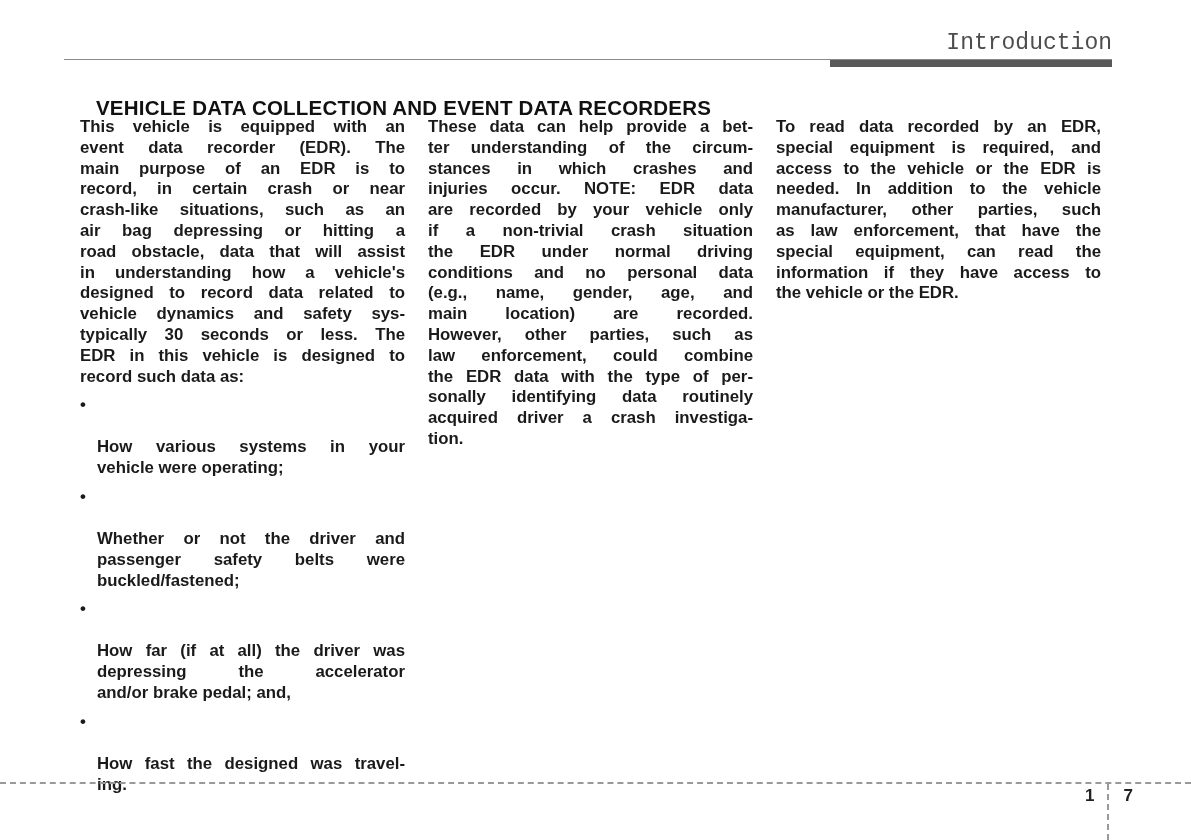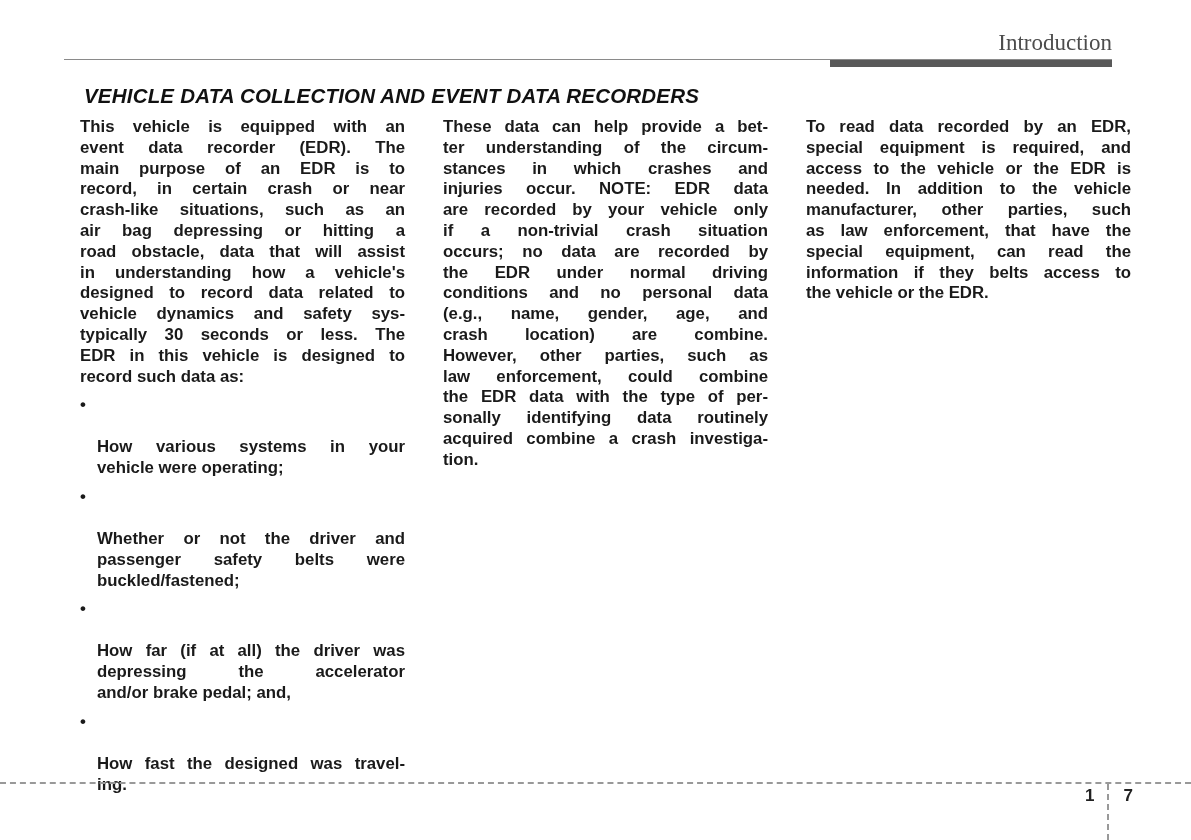--- a/index.html
+++ b/index.html
@@ -12,21 +12,21 @@
     font-family: "Liberation Sans", sans-serif;
   }
 
   
   .section-title {
     position: absolute;
     top: 30px;
     left: 64px;
     width: 1048px;
     text-align: right;
-    font-family: Liberation Serif, serif;
+    font-family: Liberation Mono, monospace;
     font-size: 23px;
     color: #4d4d4d;
   }
   .header-rule {
     position: absolute;
     left: 64px;
     top: 59px;
     width: 1048px;
     height: 1px;
     background: #8a8a8a;
@@ -38,35 +38,34 @@
     width: 282px;
     height: 7px;
     background: #595959;
   }
 
   
   .page-title {
     position: absolute;
     left: 84px;
     top: 84px;
-    margin: 0;
+    margin: 12px;
     font-size: 20.5px;
     font-weight: bold;
     letter-spacing: 0.2px;
     color: #111111;
-    font-style: italic;
   }
 
   
   .cols {
     position: absolute;
     left: 80px;
     top: 117px;
     display: flex;
-    gap: 38px;
+    gap: 23px;
   }
   .col {
     width: 325px;
     font-size: 16.8px;
     line-height: 20.8px;
     font-weight: bold;
     color: #1a1a1a;
   }
   .para { margin: 0; }
   .line {
@@ -174,43 +173,42 @@
         </div>
       </div>
     <div class="col">
         <div class="para">
           <div class="line">These data can help provide a bet-</div>
           <div class="line">ter understanding of the circum-</div>
           <div class="line">stances in which crashes and</div>
           <div class="line">injuries occur. NOTE: EDR data</div>
           <div class="line">are recorded by your vehicle only</div>
           <div class="line">if a non-trivial crash situation</div>
-          <div class="line">occurs; no data are recorded by</div>
           <div class="line">the EDR under normal driving</div>
           <div class="line">conditions and no personal data</div>
           <div class="line">(e.g., name, gender, age, and</div>
-          <div class="line">crash location) are combine.</div>
+          <div class="line">main location) are recorded.</div>
           <div class="line">However, other parties, such as</div>
           <div class="line">law enforcement, could combine</div>
           <div class="line">the EDR data with the type of per-</div>
           <div class="line">sonally identifying data routinely</div>
-          <div class="line">acquired combine a crash investiga-</div>
+          <div class="line">acquired driver a crash investiga-</div>
           <div class="line last">tion.</div>
         </div>
       </div>
     <div class="col">
         <div class="para">
           <div class="line">To read data recorded by an EDR,</div>
           <div class="line">special equipment is required, and</div>
           <div class="line">access to the vehicle or the EDR is</div>
           <div class="line">needed. In addition to the vehicle</div>
           <div class="line">manufacturer, other parties, such</div>
           <div class="line">as law enforcement, that have the</div>
           <div class="line">special equipment, can read the</div>
-          <div class="line">information if they belts access to</div>
+          <div class="line">information if they have access to</div>
           <div class="line last">the vehicle or the EDR.</div>
         </div>
       </div>
   </div>
 
   <div class="footer-dash"></div>
   <div class="pageno-divider"></div>
   <div class="pageno">
     <span>1</span>
     <span>7</span>

